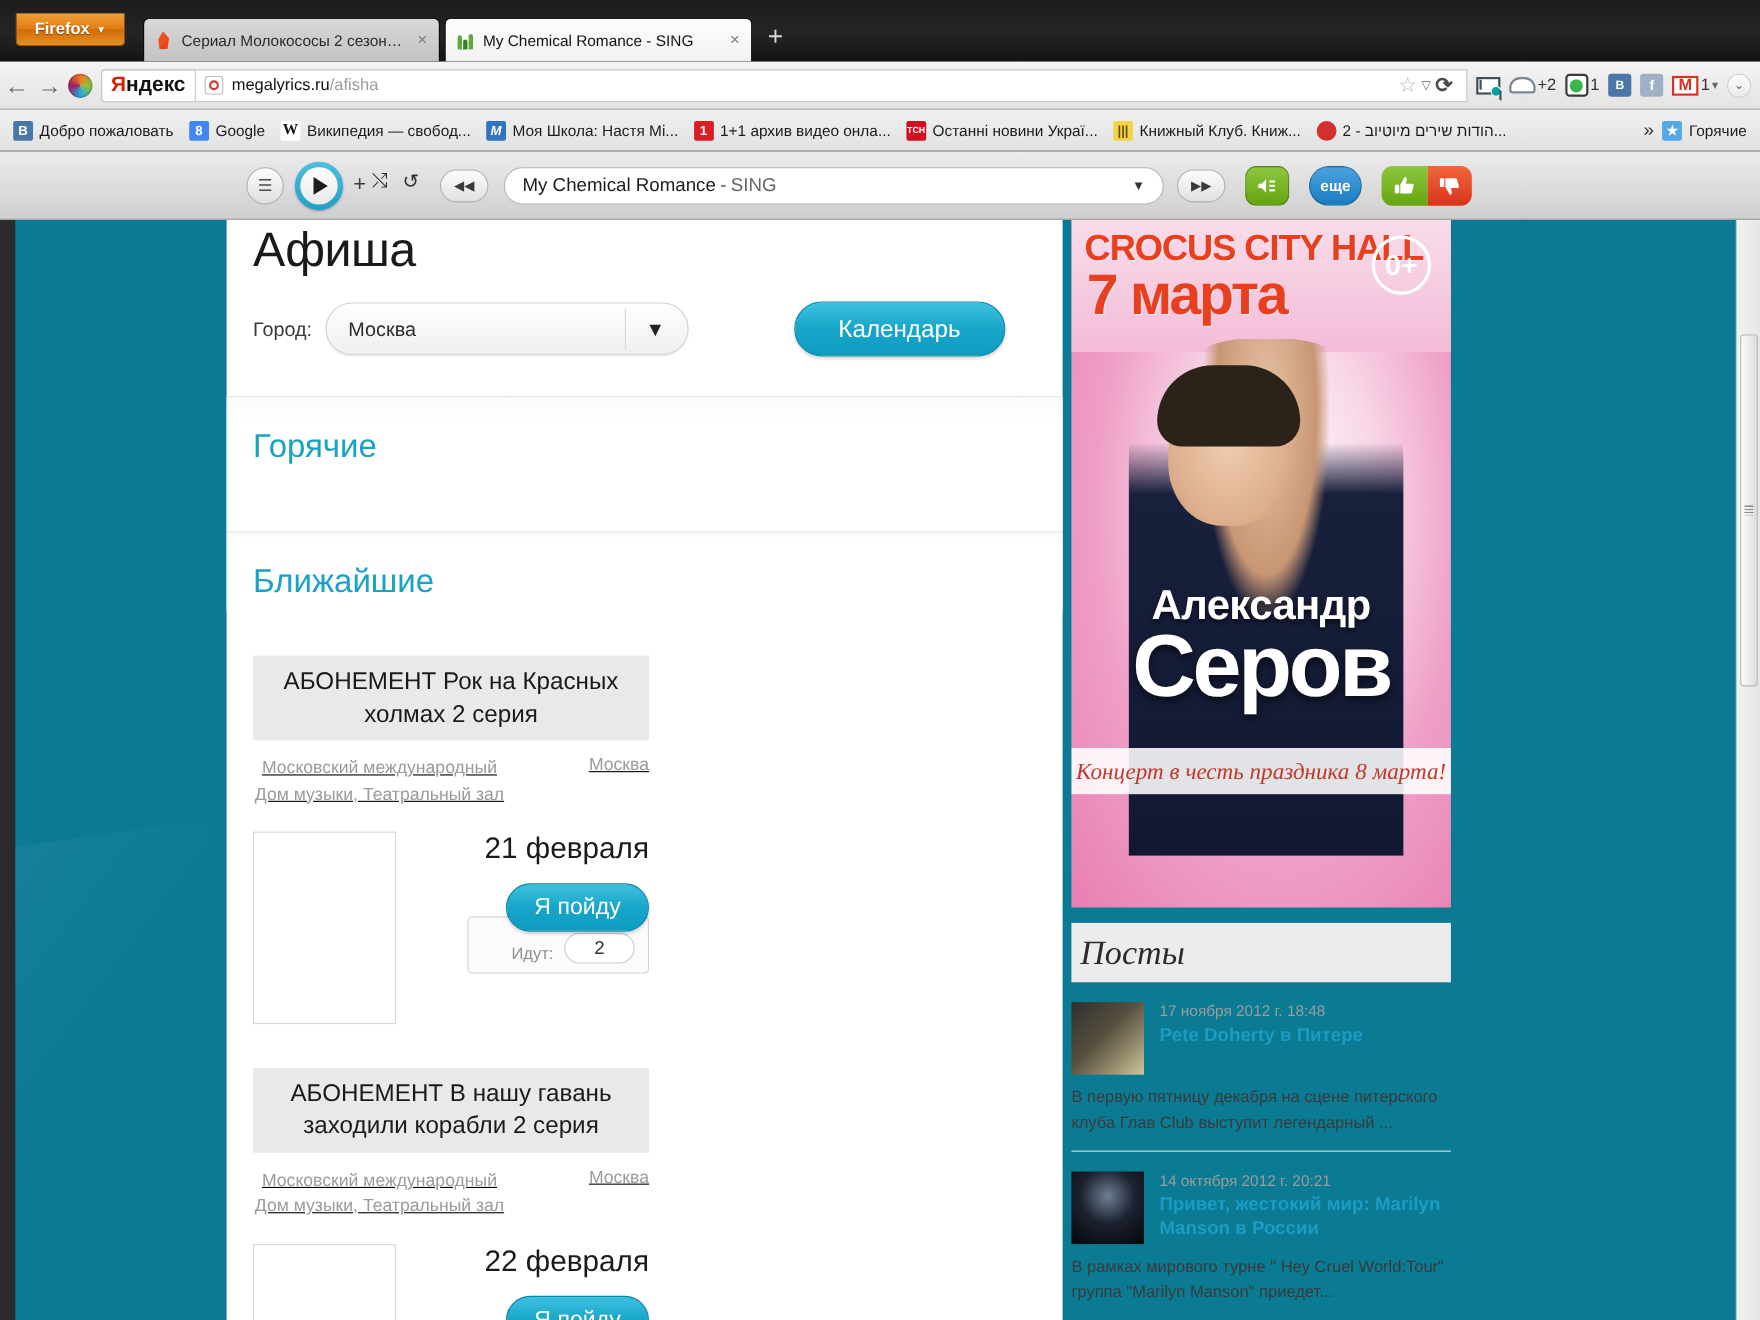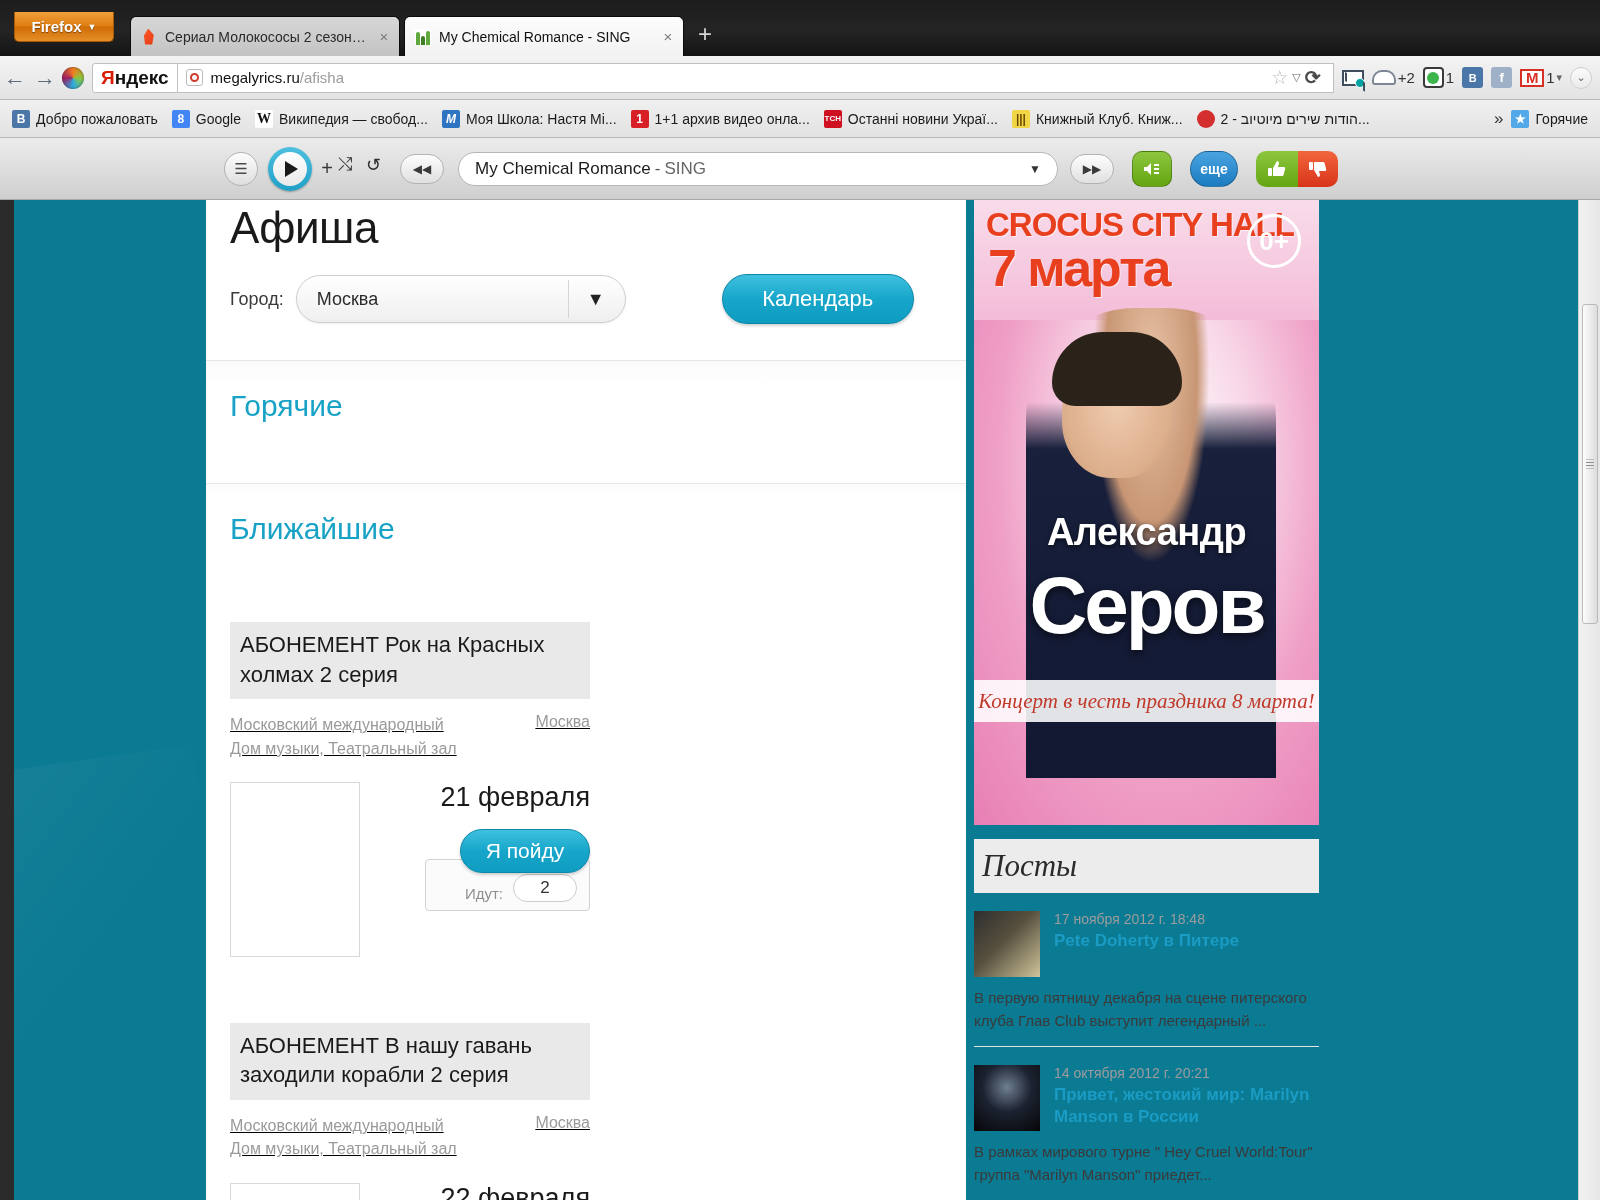--- a/index.html
+++ b/index.html
@@ -285,21 +285,21 @@
     background: linear-gradient(to bottom,#3fc0df 0%,#17a6ca 50%,#0e9cc1 100%);
     border: 1px solid #0b87aa;
     color: #fff; font-size: 22px; display:flex; align-items:center; justify-content:center;
     box-shadow: 0 2px 3px rgba(0,0,0,.18);
   }
   .sec-title { font-size: 30px; color: #17a2c6; font-weight: normal; }
   .sec-hot { margin-top: 36px; padding: 28px 24px 60px 24px; }
   .sec-soon { padding: 28px 24px 10px 24px; }
 
   .cards { display: flex; flex-wrap: wrap; padding: 0 24px; }
-  .card { width: 360px; margin-right: 0; margin-top: 66px; }
+  .card { width: 360px; margin-right: 0; margin-top: 40px; text-align: center; }
   .card-title {
     background: #e9e9e9; color: #1a1a1a; font-size: 22px; line-height: 1.35;
     padding: 8px 10px 10px 10px; font-weight: normal;
   }
   .card-meta { display: flex; justify-content: space-between; align-items: flex-start;
                margin-top: 14px; gap: 24px; text-decoration: underline; }
   .card-venue { color: #9a9a9a; font-size: 16px; line-height: 1.45; max-width: 230px; }
   .card-city { color: #9a9a9a; font-size: 16px; white-space: nowrap; }
   .card-body { display: flex; margin-top: 22px; gap: 16px; }
   .card-thumb {
@@ -364,21 +364,21 @@
   .b-face {
     position: absolute; left: 88px; top: 150px; width: 110px; height: 128px;
     border-radius: 52% 52% 46% 46%;
     background: radial-gradient(ellipse at 50% 40%, #f0cdb0 0%, #dcae8c 70%, #c08f6c 100%);
   }
   .b-hair {
     position: absolute; left: 78px; top: 132px; width: 130px; height: 74px;
     border-radius: 66px 66px 30px 30px; background: #2b2319;
   }
   .b-name1 {
-    position: absolute; left: 0; right: 0; top: 311px; text-align: center;
+    position: absolute; left: 0; right: 0; top: 330px; text-align: center;
     color: #fff; font-size: 38px; font-weight: bold; letter-spacing: -.5px;
     text-shadow: 0 2px 5px rgba(0,0,0,.6);
   }
   .b-name2 {
     position: absolute; left: 0; right: 0; top: 366px; text-align: center;
     color: #fff; font-size: 80px; font-weight: bold; letter-spacing: -3px; line-height: 1;
     text-shadow: 0 3px 8px rgba(0,0,0,.6);
   }
   .b-strip {
     position: absolute; left: 0; right: 0; top: 480px; height: 42px;

